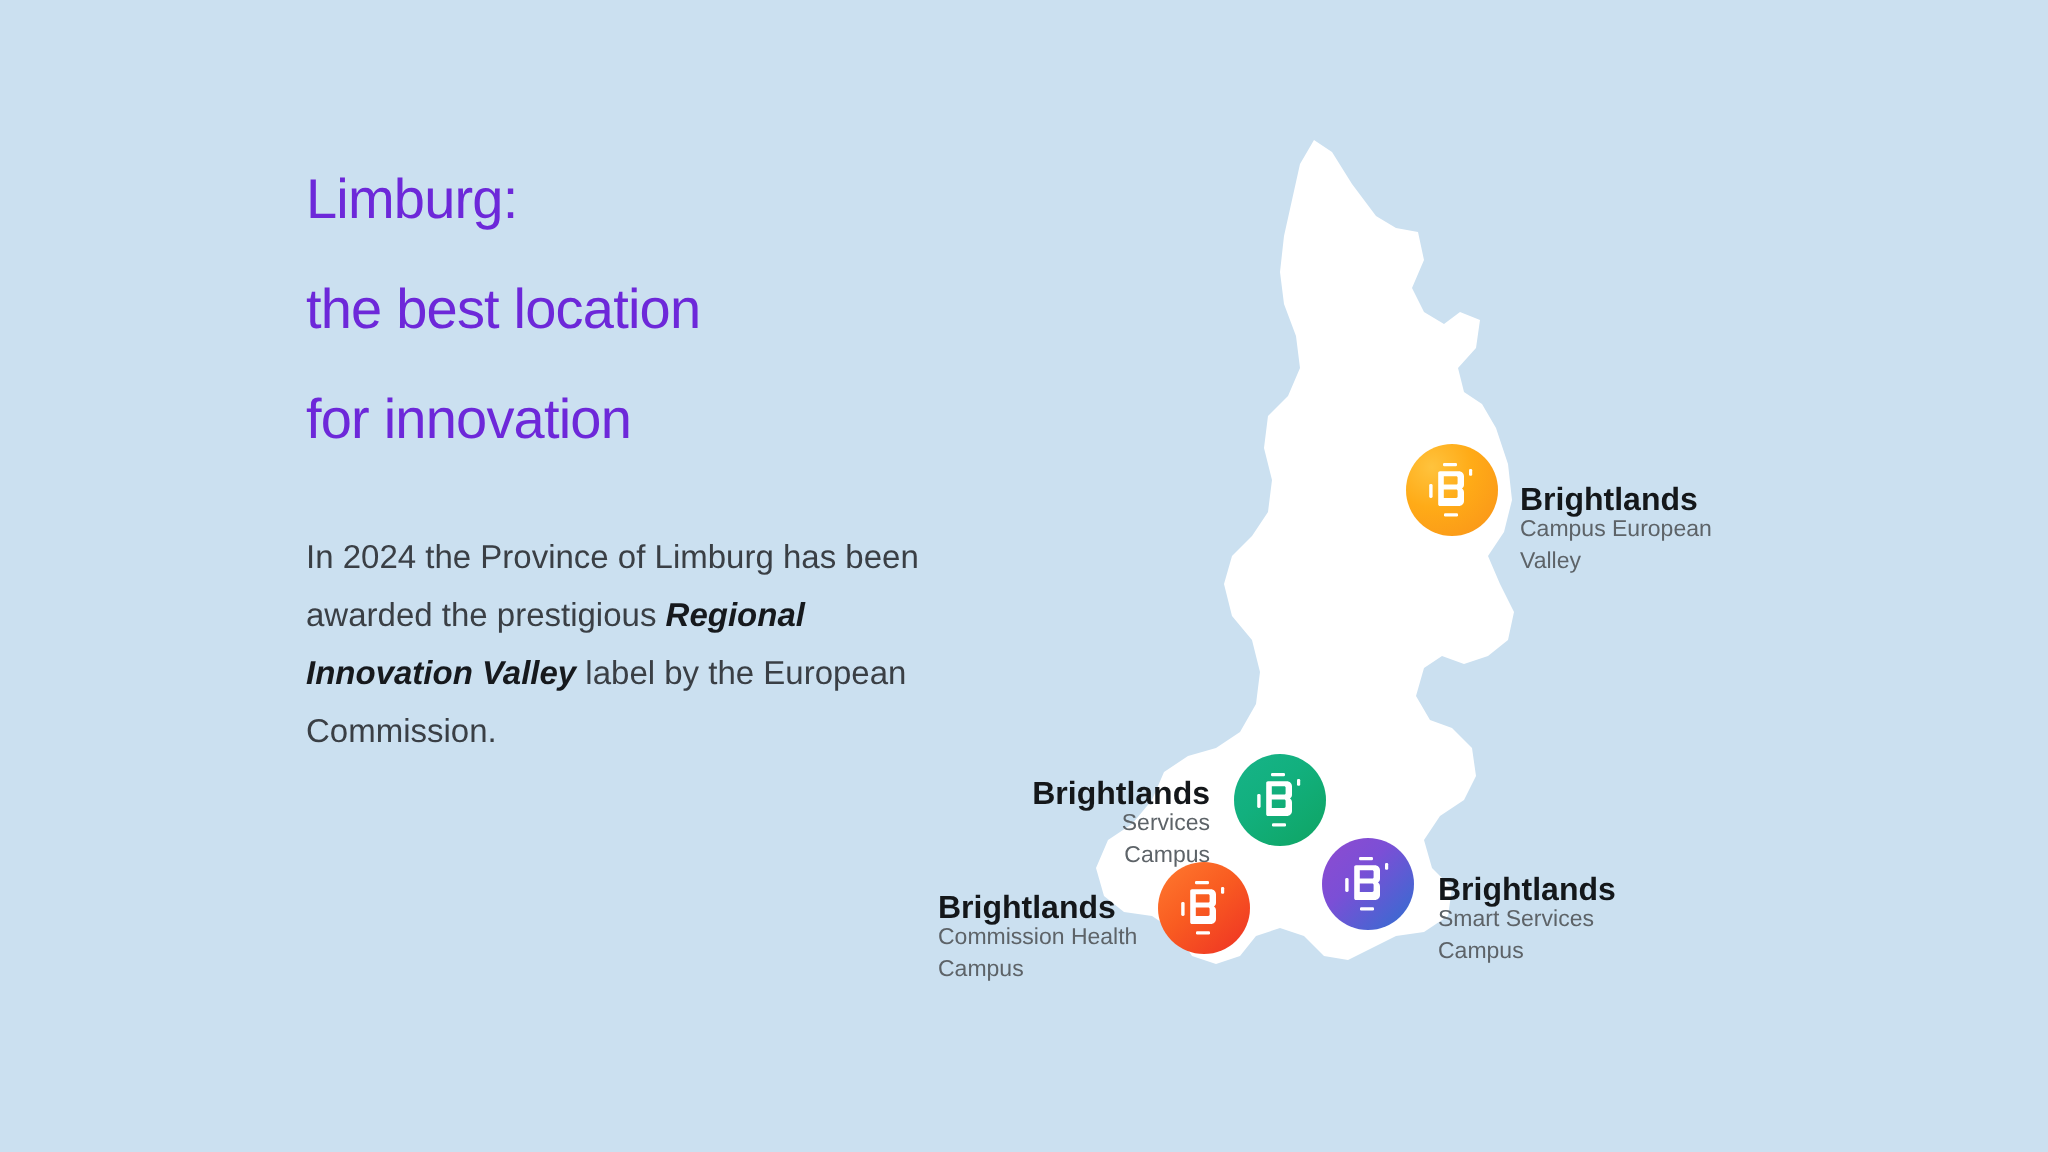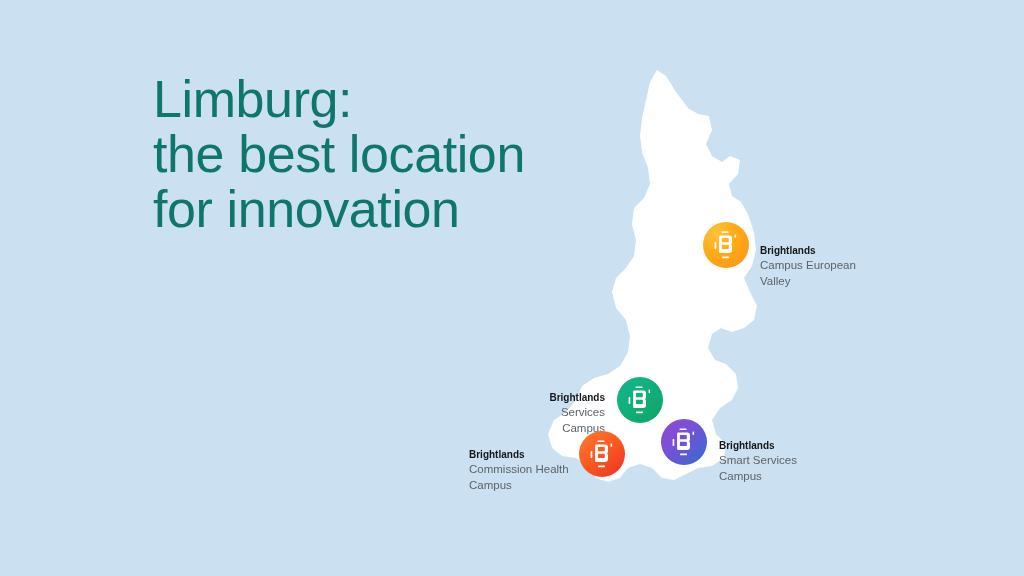--- a/index.html
+++ b/index.html
@@ -22,25 +22,25 @@
     width: 1024px;
     height: 576px;
   }
 
   
   .headline {
     position: absolute;
     left: 153px;
     top: 72px;
     width: 420px;
-    font-size: 52px;
+    font-size: 28px;
     line-height: 55px;
     font-weight: 400;
     letter-spacing: -0.4px;
-    color: #0f766e;
+    color: #6d28d9;
     white-space: pre-line;
   }
 
   .body-copy {
     position: absolute;
     left: 153px;
     top: 265px;
     width: 320px;
     font-size: 16.5px;
     line-height: 29px;
@@ -88,38 +88,39 @@
     position: absolute;
     font-size: 11.5px;
     line-height: 15.5px;
     color: #5d6368;
     white-space: pre-line;
   }
   .label .title {
     display: block;
     font-weight: bold;
     color: #14171a;
-    font-size: 10px;
+    font-size: 16px;
     line-height: 15.5px;
   }
 
   .l-venlo    { left: 760px; top: 227px; width: 130px; }
   .l-chemelot { left: 470px; top: 374px; width: 135px; text-align: right; }
   .l-maas     { left: 469px; top: 431px; width: 140px; }
   .l-smart    { left: 719px; top: 422px; width: 130px; }
 </style>
 </head>
 <body style="background: rgb(203, 224, 240);">
 
 <div class="stage">
 
   <h1 class="headline">Limburg:
 the best location
 for innovation</h1>
 
+  <p class="body-copy"><span>In 2024 the Province of Limburg has been awarded the prestigious </span><span class="emph">Regional Innovation Valley</span><span> label by the European Commission.</span></p>
 
   <div class="map-wrap">
     <svg viewBox="0 0 300 480" xmlns="http://www.w3.org/2000/svg" aria-hidden="true">
       <path fill="#ffffff" d="
         M 141 18
         L 150 24
         L 160 40
         L 172 56
         L 182 62
         L 193 64

